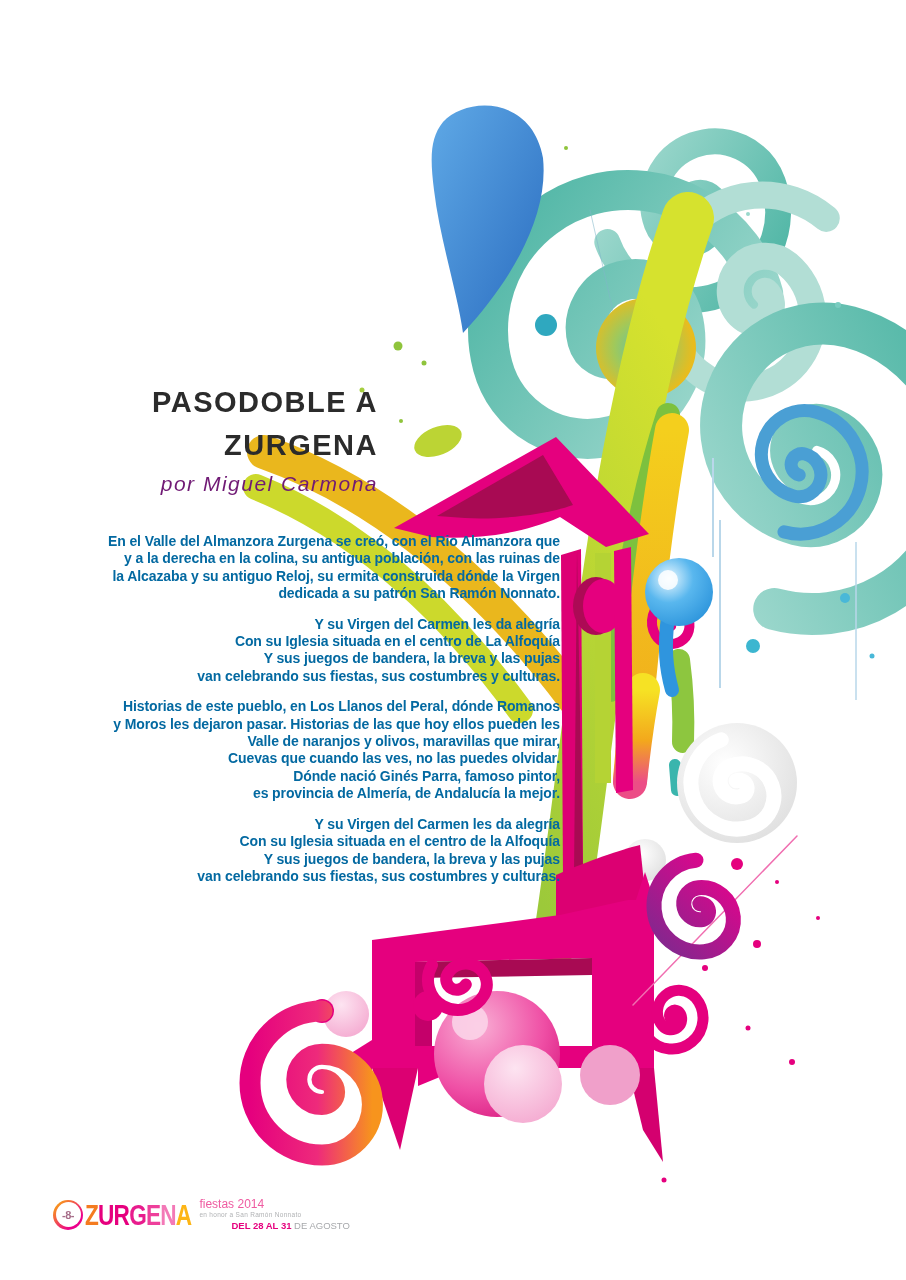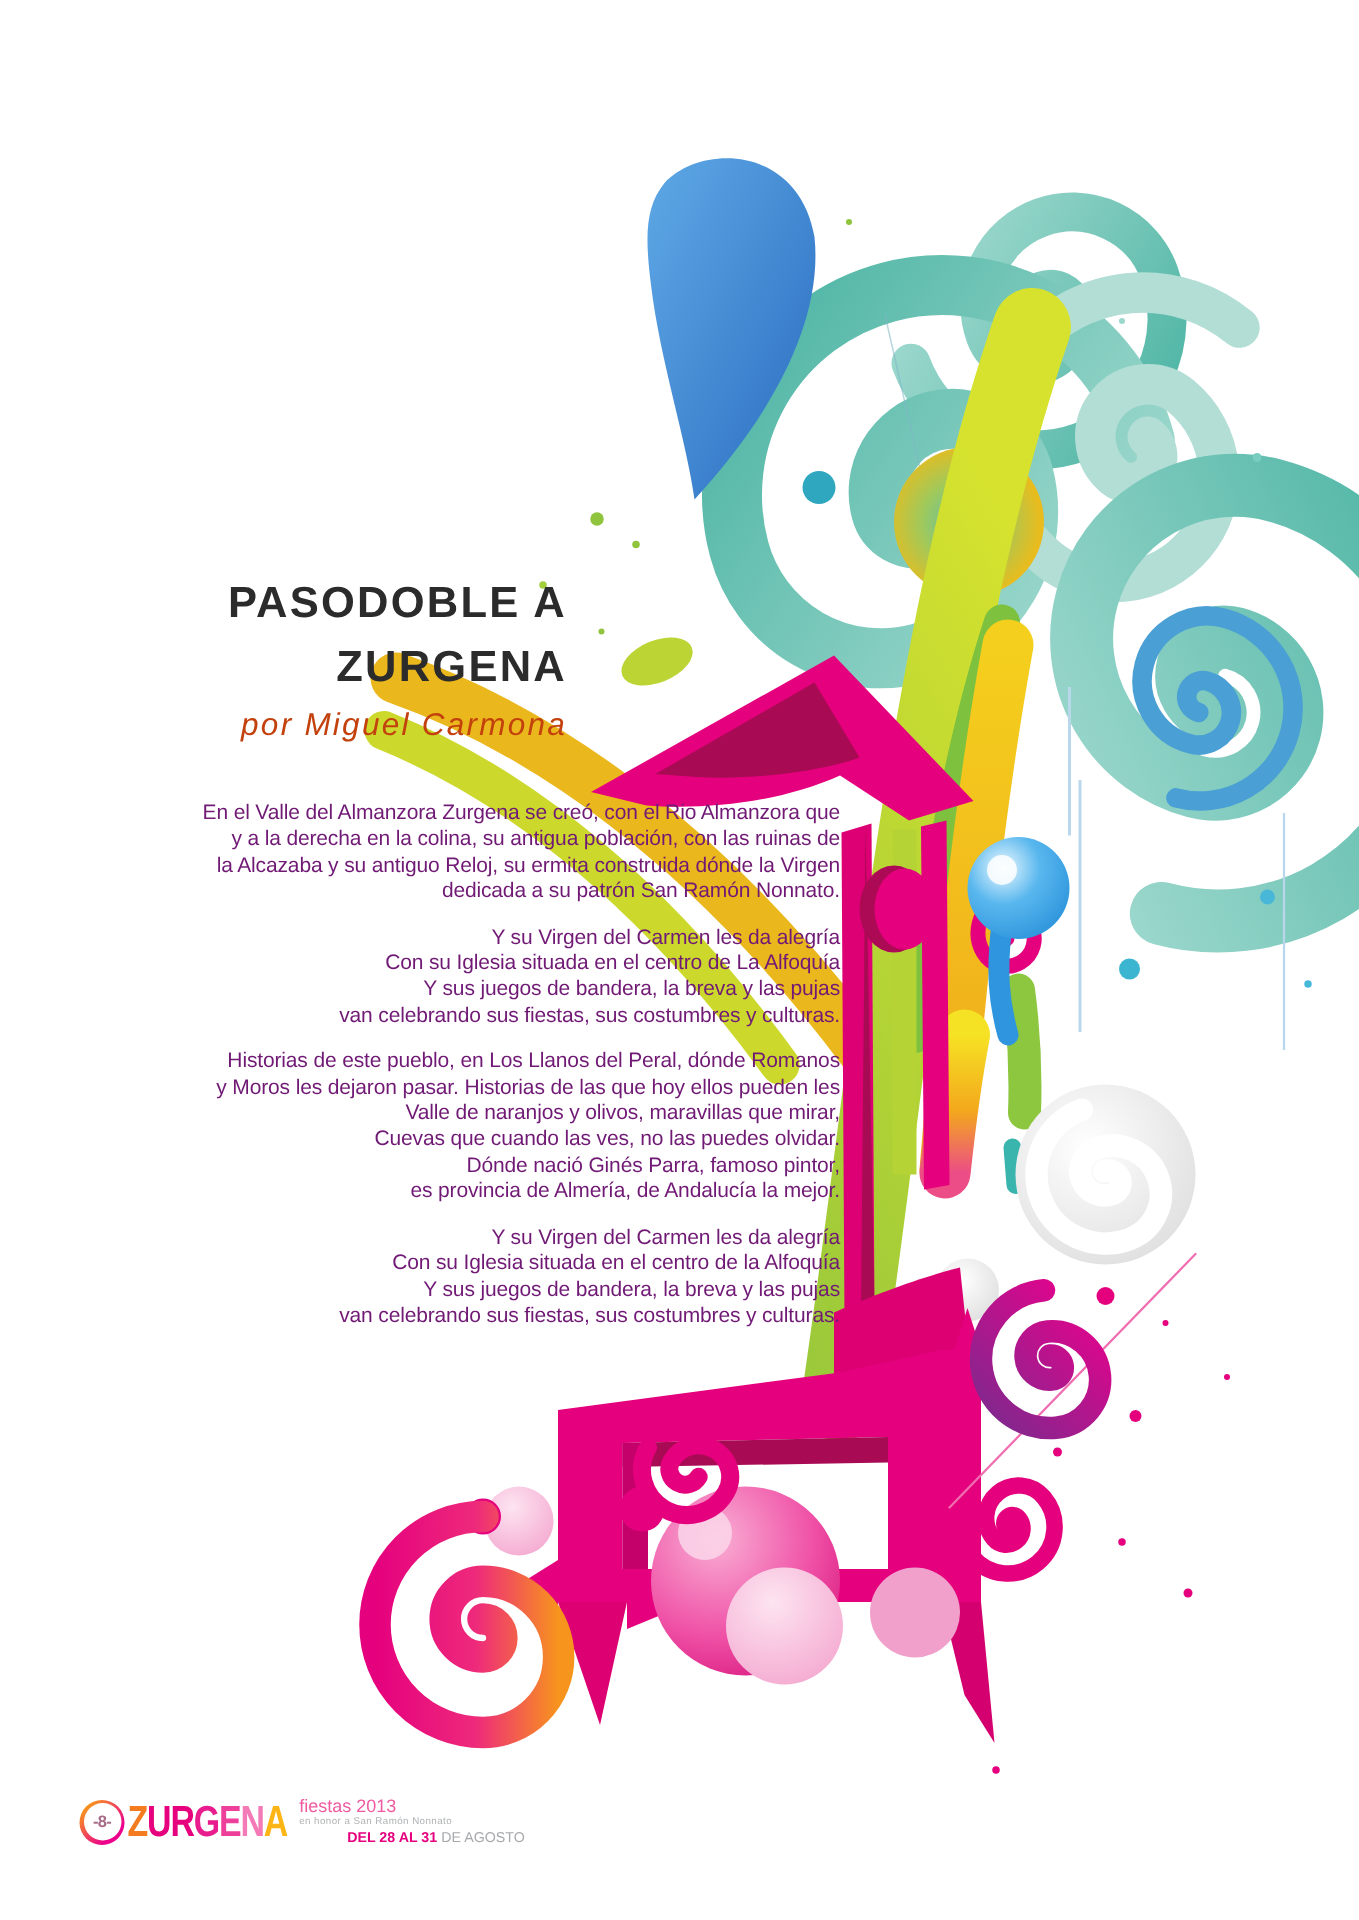--- a/index.html
+++ b/index.html
@@ -2,24 +2,24 @@
 <html><head>
 <meta charset="utf-8">
 <style>
   html,body{margin:0;padding:0;background:#fff;}
   .page{position:relative;width:906px;height:1280px;overflow:hidden;background:#ffffff;
         font-family:"Liberation Sans",sans-serif;}
   .art{position:absolute;left:0;top:0;width:906px;height:1280px;z-index:1;}
   
   .title-block{position:absolute;top:381px;right:528px;text-align:right;z-index:2;}
   .title-line{font-size:29px;font-weight:bold;color:#2b2b2b;letter-spacing:1.5px;line-height:43px;}
-  .byline{font-size:21px;font-style:italic;color:#c2410c;letter-spacing:1.5px;margin-top:4px;line-height:26px;}
+  .byline{font-size:21px;font-style:italic;color:#701a75;letter-spacing:1.5px;margin-top:4px;line-height:26px;}
   
   .poem{position:absolute;top:533px;right:346px;text-align:right;z-index:2;
-        font-size:14px;line-height:17.4px;color:#701a75;letter-spacing:-0.1px;}
+        font-size:14px;line-height:17.4px;color:#0369a1;letter-spacing:-0.1px;font-weight:bold;}
   .stanza{margin-bottom:13px;}
   
   .footer{position:absolute;left:53px;top:1198px;display:flex;align-items:center;z-index:2;}
   .page-badge{width:30px;height:30px;border-radius:50%;
       background:linear-gradient(135deg,#f7941d 15%,#ec008c 75%);
       display:flex;align-items:center;justify-content:center;flex:0 0 auto;}
   .page-badge .inner{width:25px;height:25px;border-radius:50%;background:#ffffff;
       display:flex;align-items:center;justify-content:center;
       font-size:11px;color:#a66c88;font-weight:bold;letter-spacing:-0.5px;}
   .logo{margin-left:2px;font-size:29px;font-weight:bold;letter-spacing:-1px;
@@ -239,21 +239,21 @@
       <div>van celebrando sus fiestas, sus costumbres y culturas.</div>
     </div>
   </div>
 
   <div class="footer">
     <div class="page-badge">
       <span class="inner">-8-</span>
     </div>
     <div class="logo"><span class="l0">Z</span><span class="l1">U</span><span class="l2">R</span><span class="l3">G</span><span class="l4">E</span><span class="l5">N</span><span class="l6">A</span></div>
     <div class="footer-text">
-      <div class="fiestas">fiestas 2013</div>
+      <div class="fiestas">fiestas 2014</div>
       <div class="honor">en honor a San Ramón Nonnato</div>
       <div class="dates">
         <span class="d1">DEL 28 AL 31</span>
         <span class="d2">DE AGOSTO</span>
       </div>
     </div>
   </div>
 
 </div>
 

